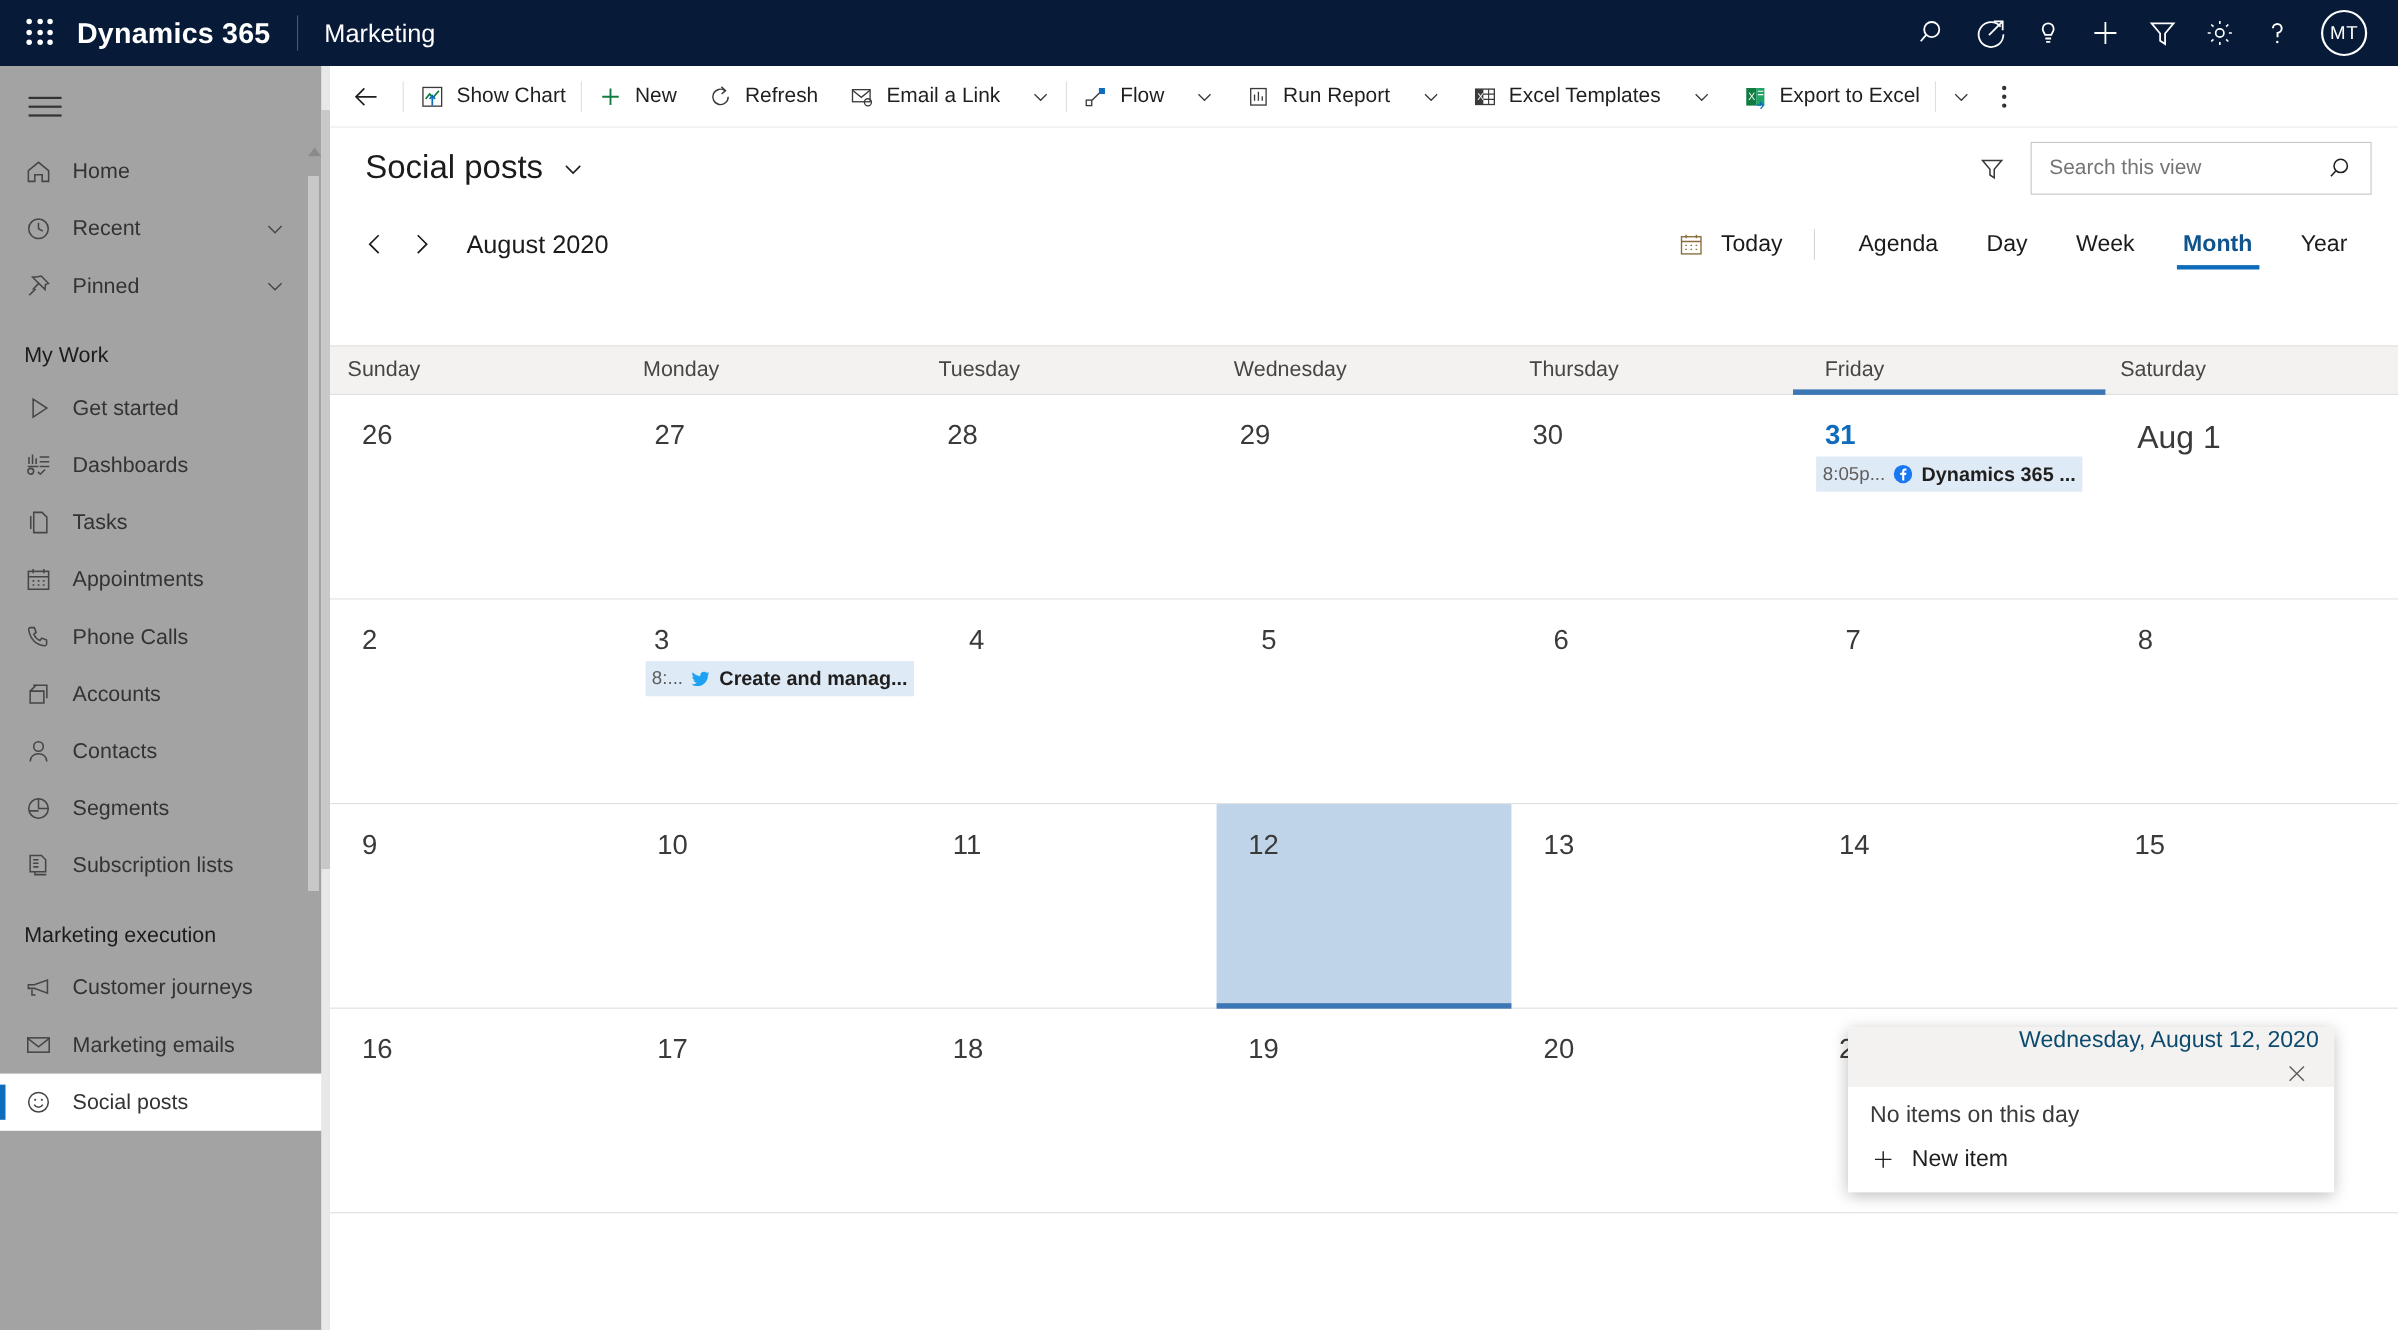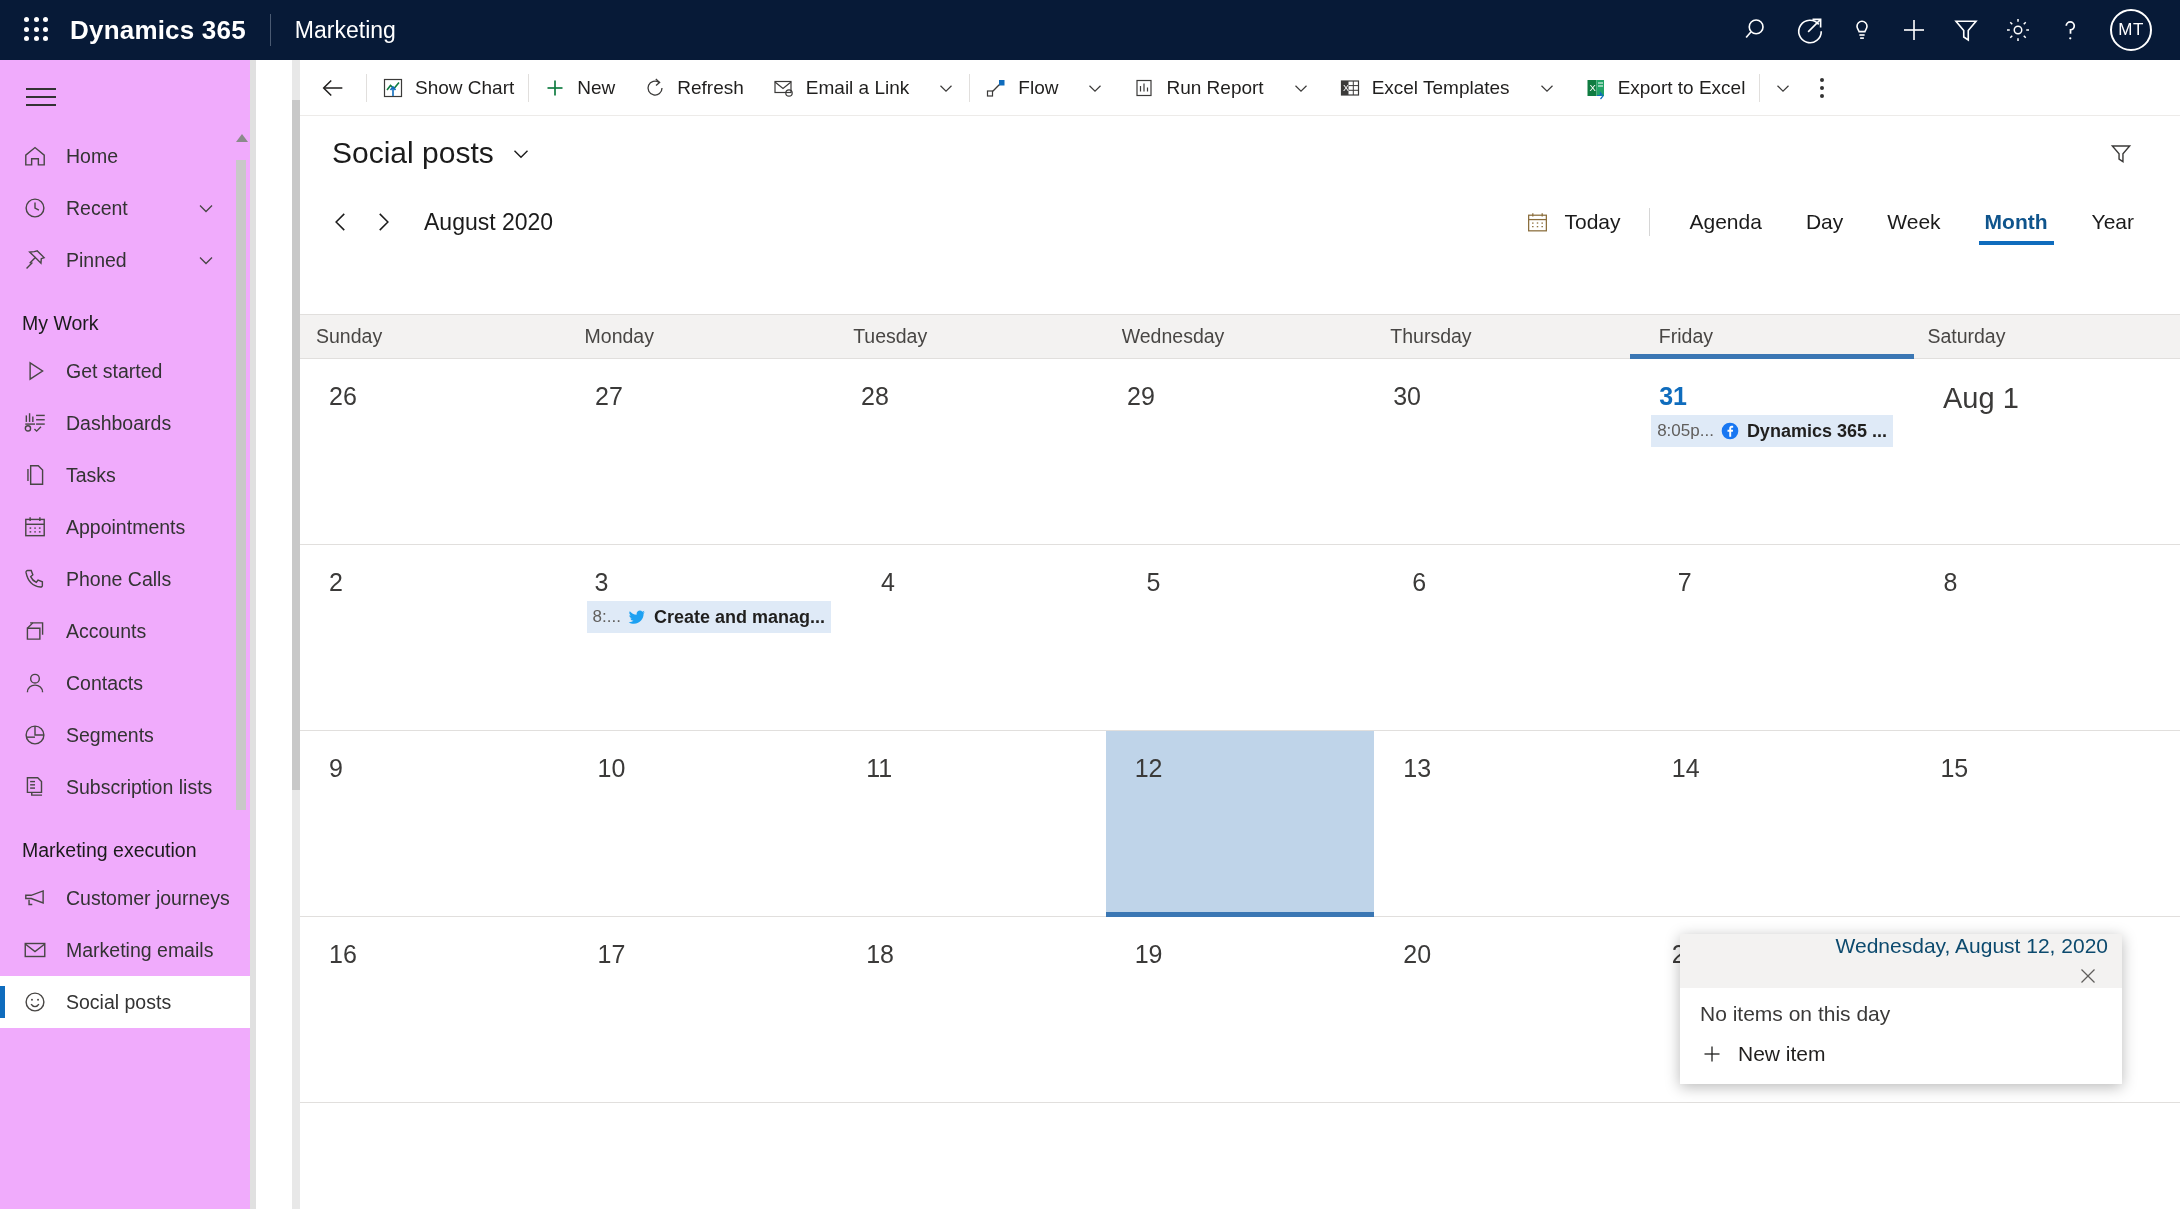--- a/index.html
+++ b/index.html
@@ -33,22 +33,22 @@
   }
   .tb-icon svg { display: block; }
   .avatar {
     width: 42px; height: 42px; border-radius: 50%; border: 2px solid #ffffff;
     color: #ffffff; font-size: 17px; display: flex; align-items: center; justify-content: center;
     margin-left: 14px; margin-right: 8px; cursor: pointer; letter-spacing: .5px;
   }
 
   
   .sidebar {
-    position: absolute; top: 60px; left: 0; width: 256px; height: 1149px;
-    background: #f0abfc; overflow: hidden;
+    position: absolute; top: 60px; left: 0; width: 300px; height: 1149px;
+    background: #a3a3a3; overflow: hidden;
   }
   .hamburger { padding: 22px 0 18px 26px; cursor: pointer; width: 70px; }
   .hamburger span { display: block; width: 30px; height: 2px; background: #333; margin: 6px 0; }
   .nav-item {
     height: 52px; display: flex; align-items: center; padding-left: 22px;
     cursor: pointer; position: relative; color: #333; font-size: 19.5px;
   }
   .nav-item .ico {
     width: 34px; min-width: 34px; display: flex; align-items: center; justify-content: flex-start;
   }
@@ -585,20 +585,29 @@
         <svg width="26" height="26" viewBox="0 0 24 24" fill="none" stroke="#1b1b1b" stroke-width="1.3">
           <polyline points="6,10 12,16 18,10"></polyline>
         </svg>
       </span>
     </div>
     <div class="viewbar-right">
       <div class="filter-btn">
         <svg width="26" height="26" viewBox="0 0 24 24" fill="none" stroke="#3b3a39" stroke-width="1.3">
           <path d="M4 5.5h16l-6.2 7.3V20l-3.6-2.4v-4.8z"></path>
         </svg>
+      </div>
+      <div class="searchbox">
+        <input type="text" placeholder="Search this view" style="">
+        <span class="mag">
+          <svg width="26" height="26" viewBox="0 0 24 24" fill="none" stroke="#201f1e" stroke-width="1.3">
+            <circle cx="11" cy="10" r="5.6"></circle>
+              <line x1="6.8" y1="14.2" x2="2.8" y2="18.6"></line>
+          </svg>
+        </span>
       </div>
     </div>
   </div>
 
   <div class="caltoolbar">
     <div class="nav-arrow">
       <svg width="26" height="26" viewBox="0 0 24 24" fill="none" stroke="#1b1b1b" stroke-width="1.4">
         <polyline points="15,4.5 7.5,12 15,19.5"></polyline>
       </svg>
     </div>

